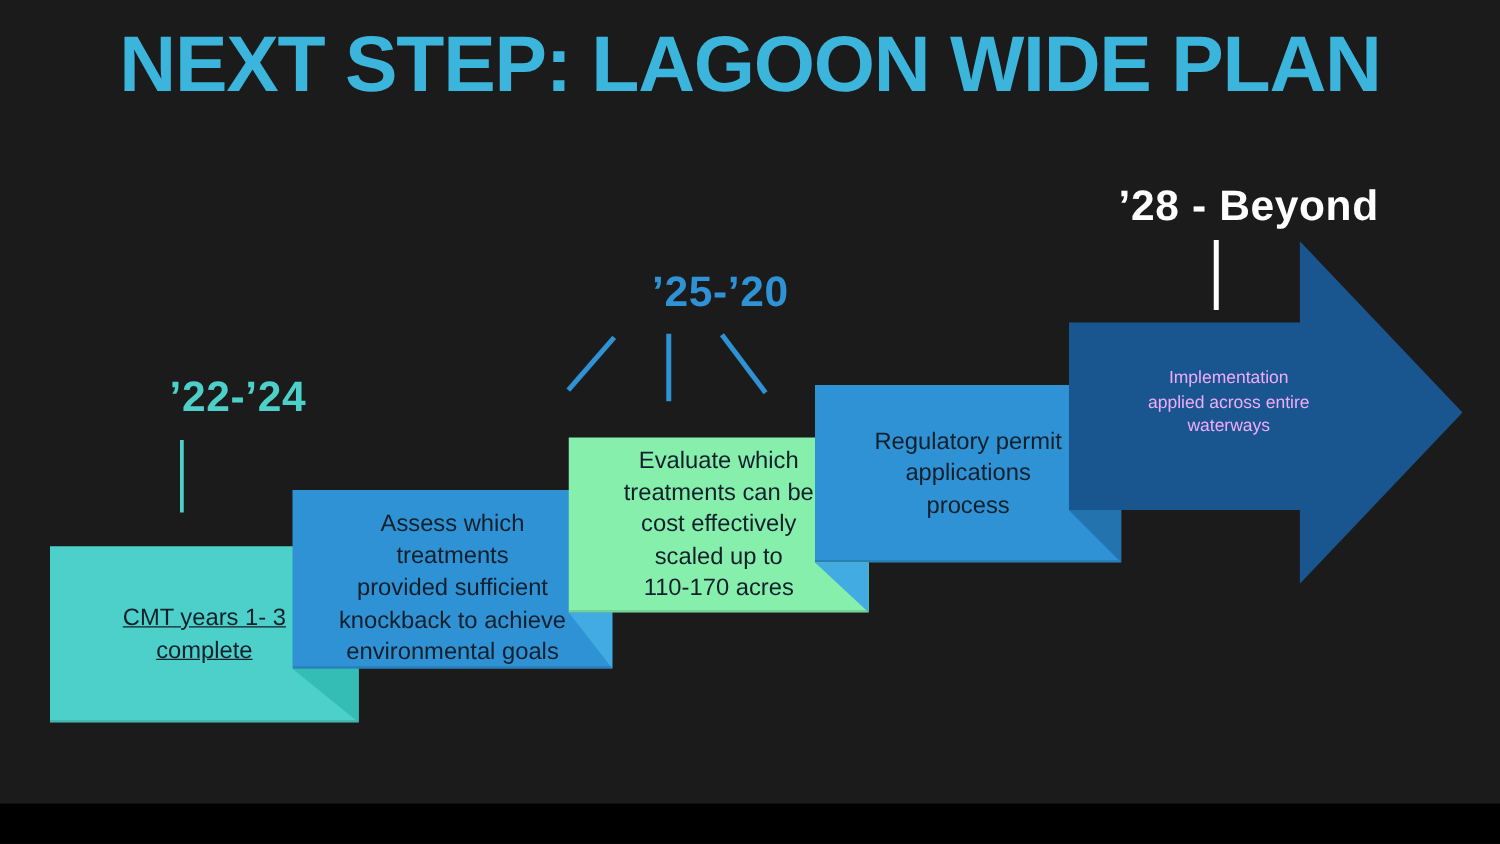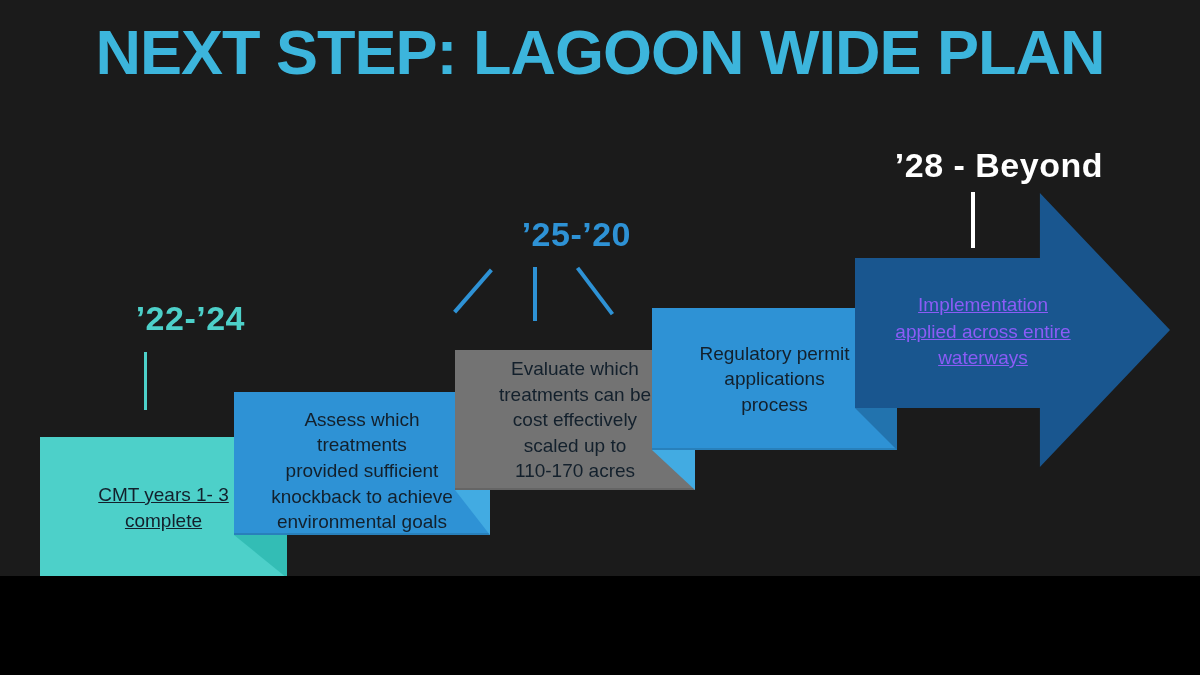--- a/index.html
+++ b/index.html
@@ -1,17 +1,17 @@
 <!DOCTYPE html>
 <html><head>
 <meta charset="utf-8">
 <style>
   html,body { margin:0; padding:0; background:#000; }
   #slide {
-    position:relative; width:1200px; height:576px;
+    position:relative; width:1200px; height:643px;
     background:#1b1b1b; overflow:hidden;
     font-family:"Liberation Sans", sans-serif;
   }
   .title {
     position:absolute; top:16px; left:0; width:1200px;
     text-align:center; font-size:63px; font-weight:bold;
     letter-spacing:-1px; color:#3cb5dc;
   }
   .box {
     position:absolute; display:flex; align-items:center; justify-content:center;
@@ -22,33 +22,33 @@
   .year {
     position:absolute; font-weight:bold; font-size:34px;
     text-align:right; letter-spacing:0.5px;
   }
   .vline { position:absolute; }
   .ray { position:absolute; background:#2e92d5; }
   #box1 { left:40px;  top:437px; width:247px; height:141px; background:#4dd0c9;text-decoration:underline; }
   #fold1{ left:234px; top:535px; width:53px;  height:43px;  background:#33bdb5; }
   #box2 { left:234px; top:392px; width:256px; height:143px; background:#2e92d5;align-items:flex-end; }
   #fold2{ left:455px; top:490px; width:35px;  height:45px;  background:#42abe2; }
-  #box3 { left:455px; top:350px; width:240px; height:140px; background:#737373; }
+  #box3 { left:455px; top:350px; width:240px; height:140px; background:#86efac; }
   #fold3{ left:652px; top:450px; width:43px;  height:40px;  background:#42abe2; }
   #box4 { left:652px; top:308px; width:245px; height:142px; background:#2e92d5; }
   #fold4{ left:855px; top:408px; width:42px;  height:42px;  background:#2273ae; }
   #arrow {
     position:absolute; left:855px; top:193px; width:315px; height:274px;
     background:#19568f;
     clip-path:polygon(0 23.7%, 58.7% 23.7%, 58.7% 0, 100% 50%, 58.7% 100%, 58.7% 78.5%, 0 78.5%);
   }
   #arrow-text {
     position:absolute; left:858px; top:292px; width:250px;
-    text-align:center; white-space:pre-line; color:#8b5cf6;
-    font-size:19px; line-height:1.4;text-decoration:underline;
+    text-align:center; white-space:pre-line; color:#f0abfc;
+    font-size:14px; line-height:1.4;
   }
   #year1 { left:45px;  top:299px; width:200px; color:#4dd0c9; }
   #line1 { left:144px; top:352px; width:3px;  height:58px; background:#4dd0c9; }
   #year2 { left:431px; top:215px; width:200px; color:#2e92d5; }
   #ray-left  { left:471px; top:263px; width:4px; height:56px; transform:rotate(41deg); }
   #ray-mid   { left:533px; top:267px; width:4px; height:54px; }
   #ray-right { left:593px; top:262px; width:4px; height:58px; transform:rotate(-37deg); }
   #year3 { left:843px; top:146px; width:260px; color:#ffffff; }
   #line3 { left:971px; top:192px; width:4px; height:56px; background:#ffffff; }
 </style>

